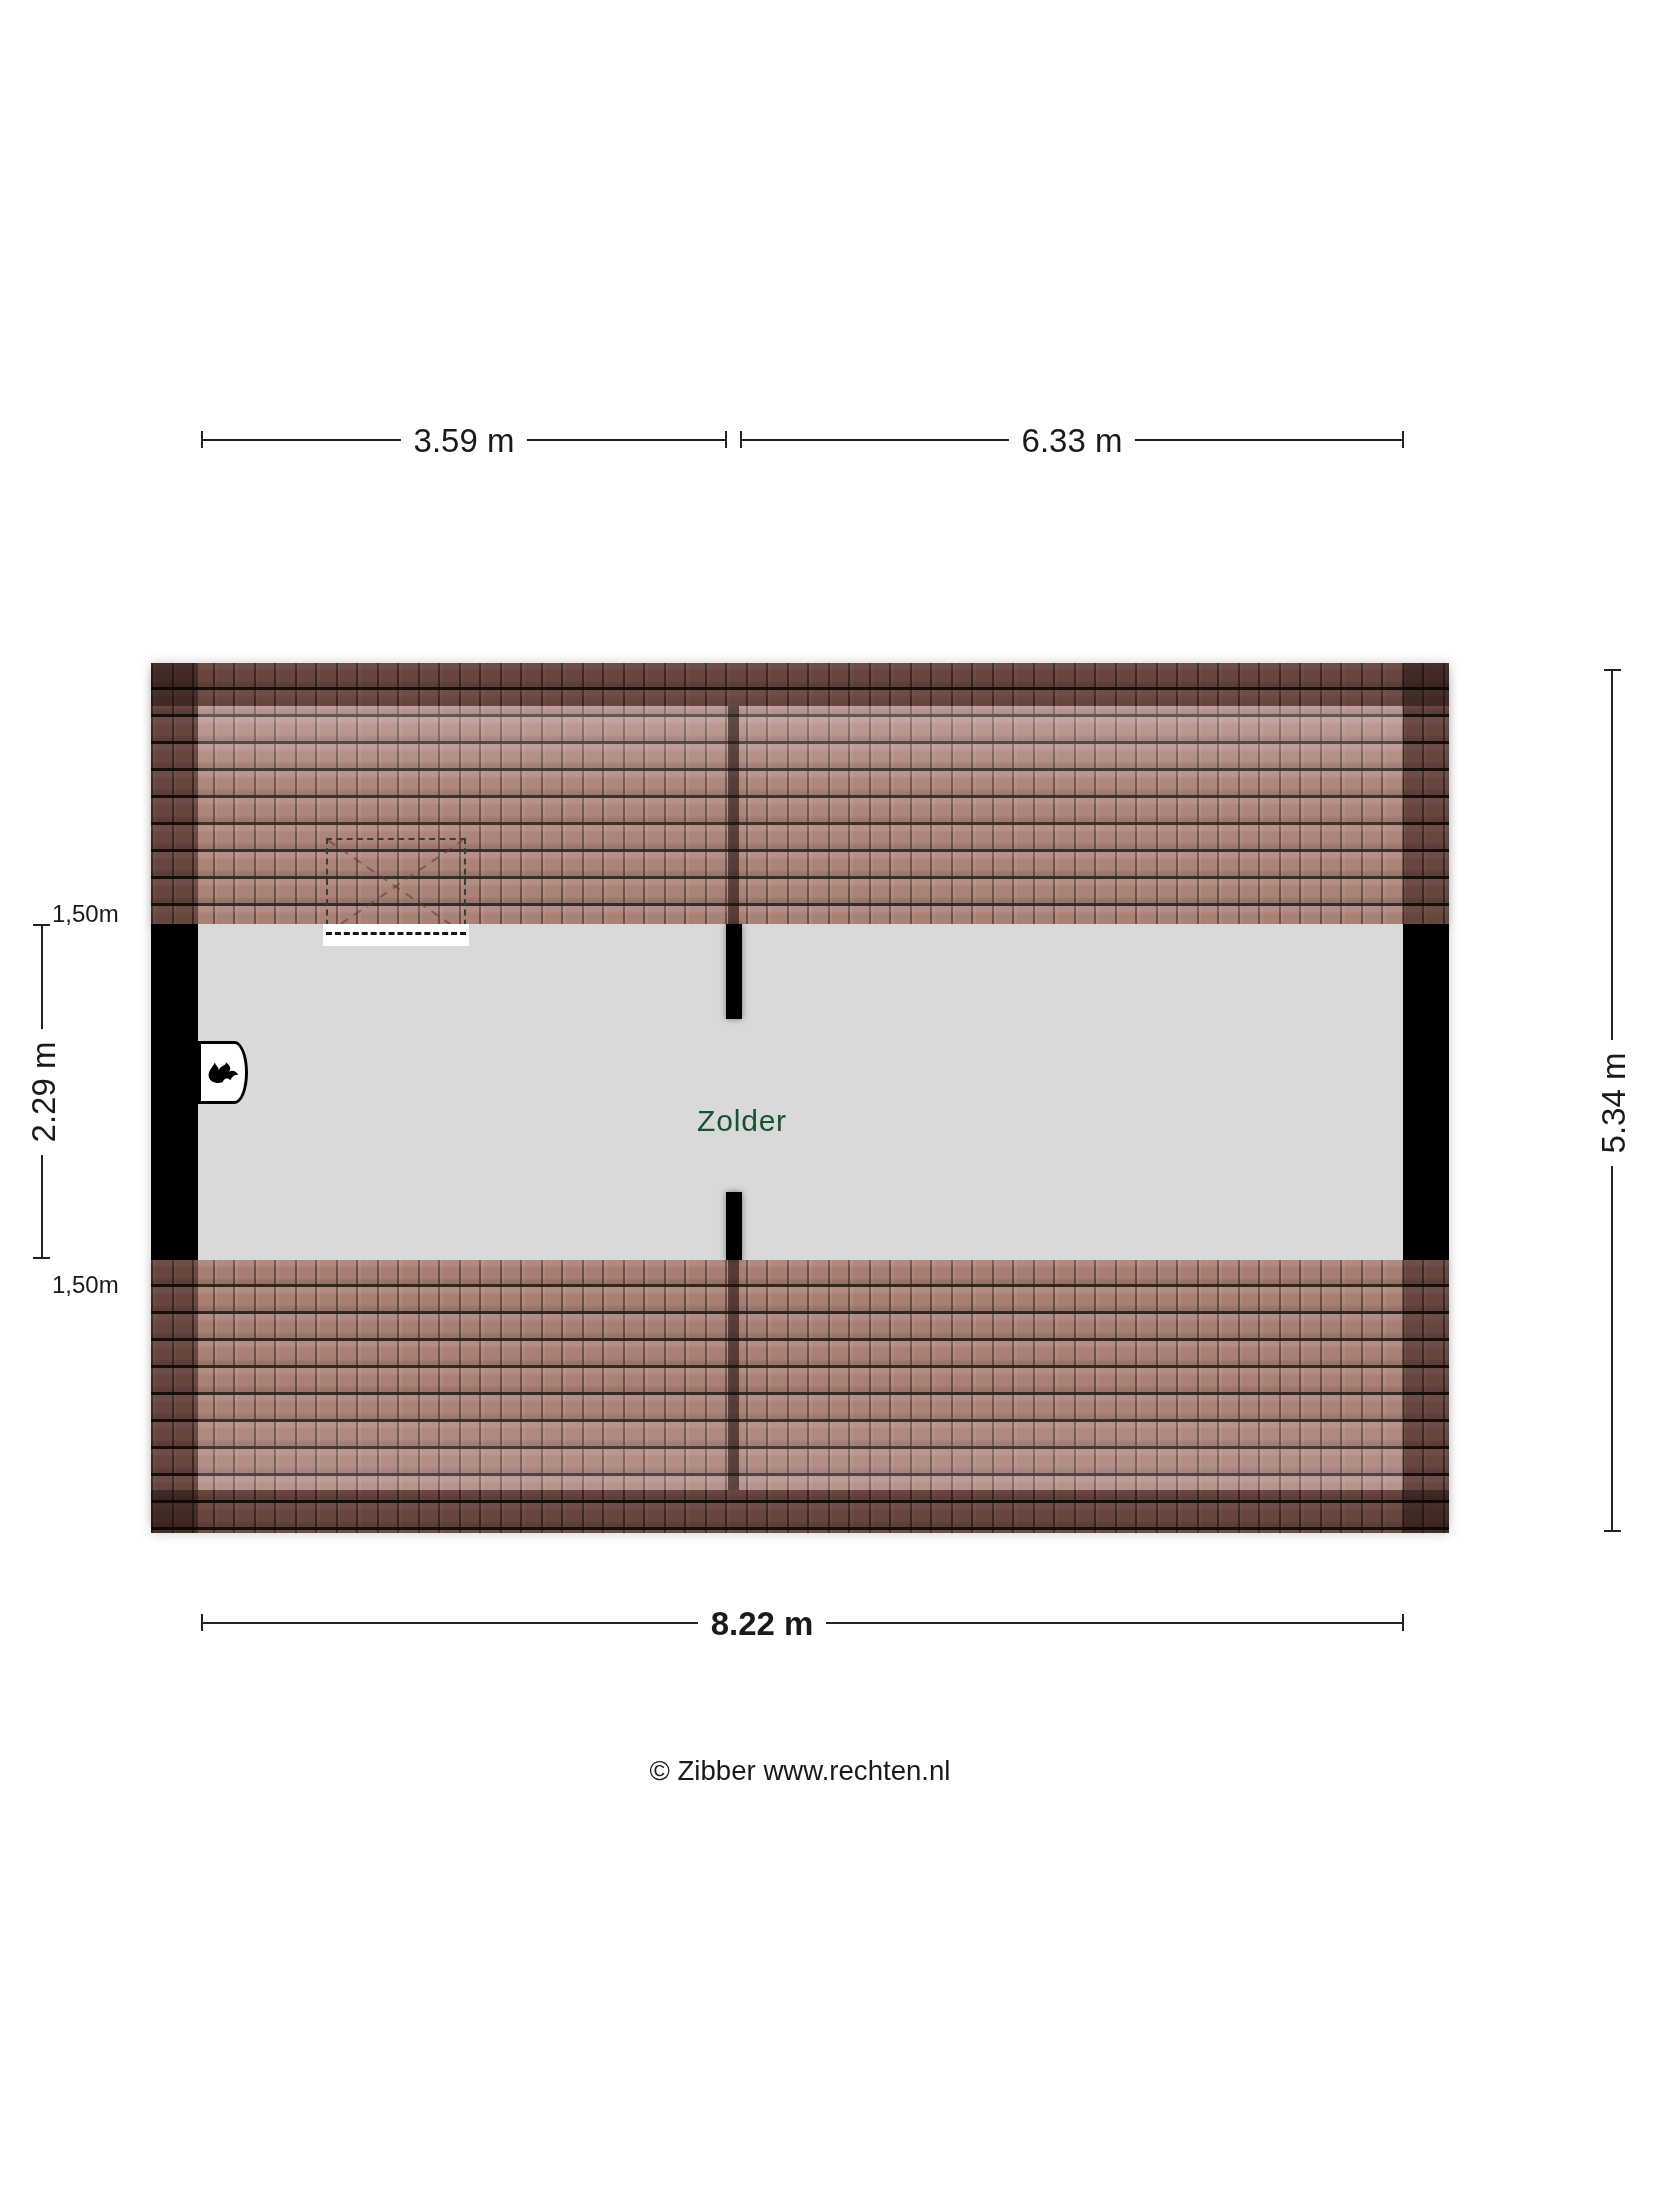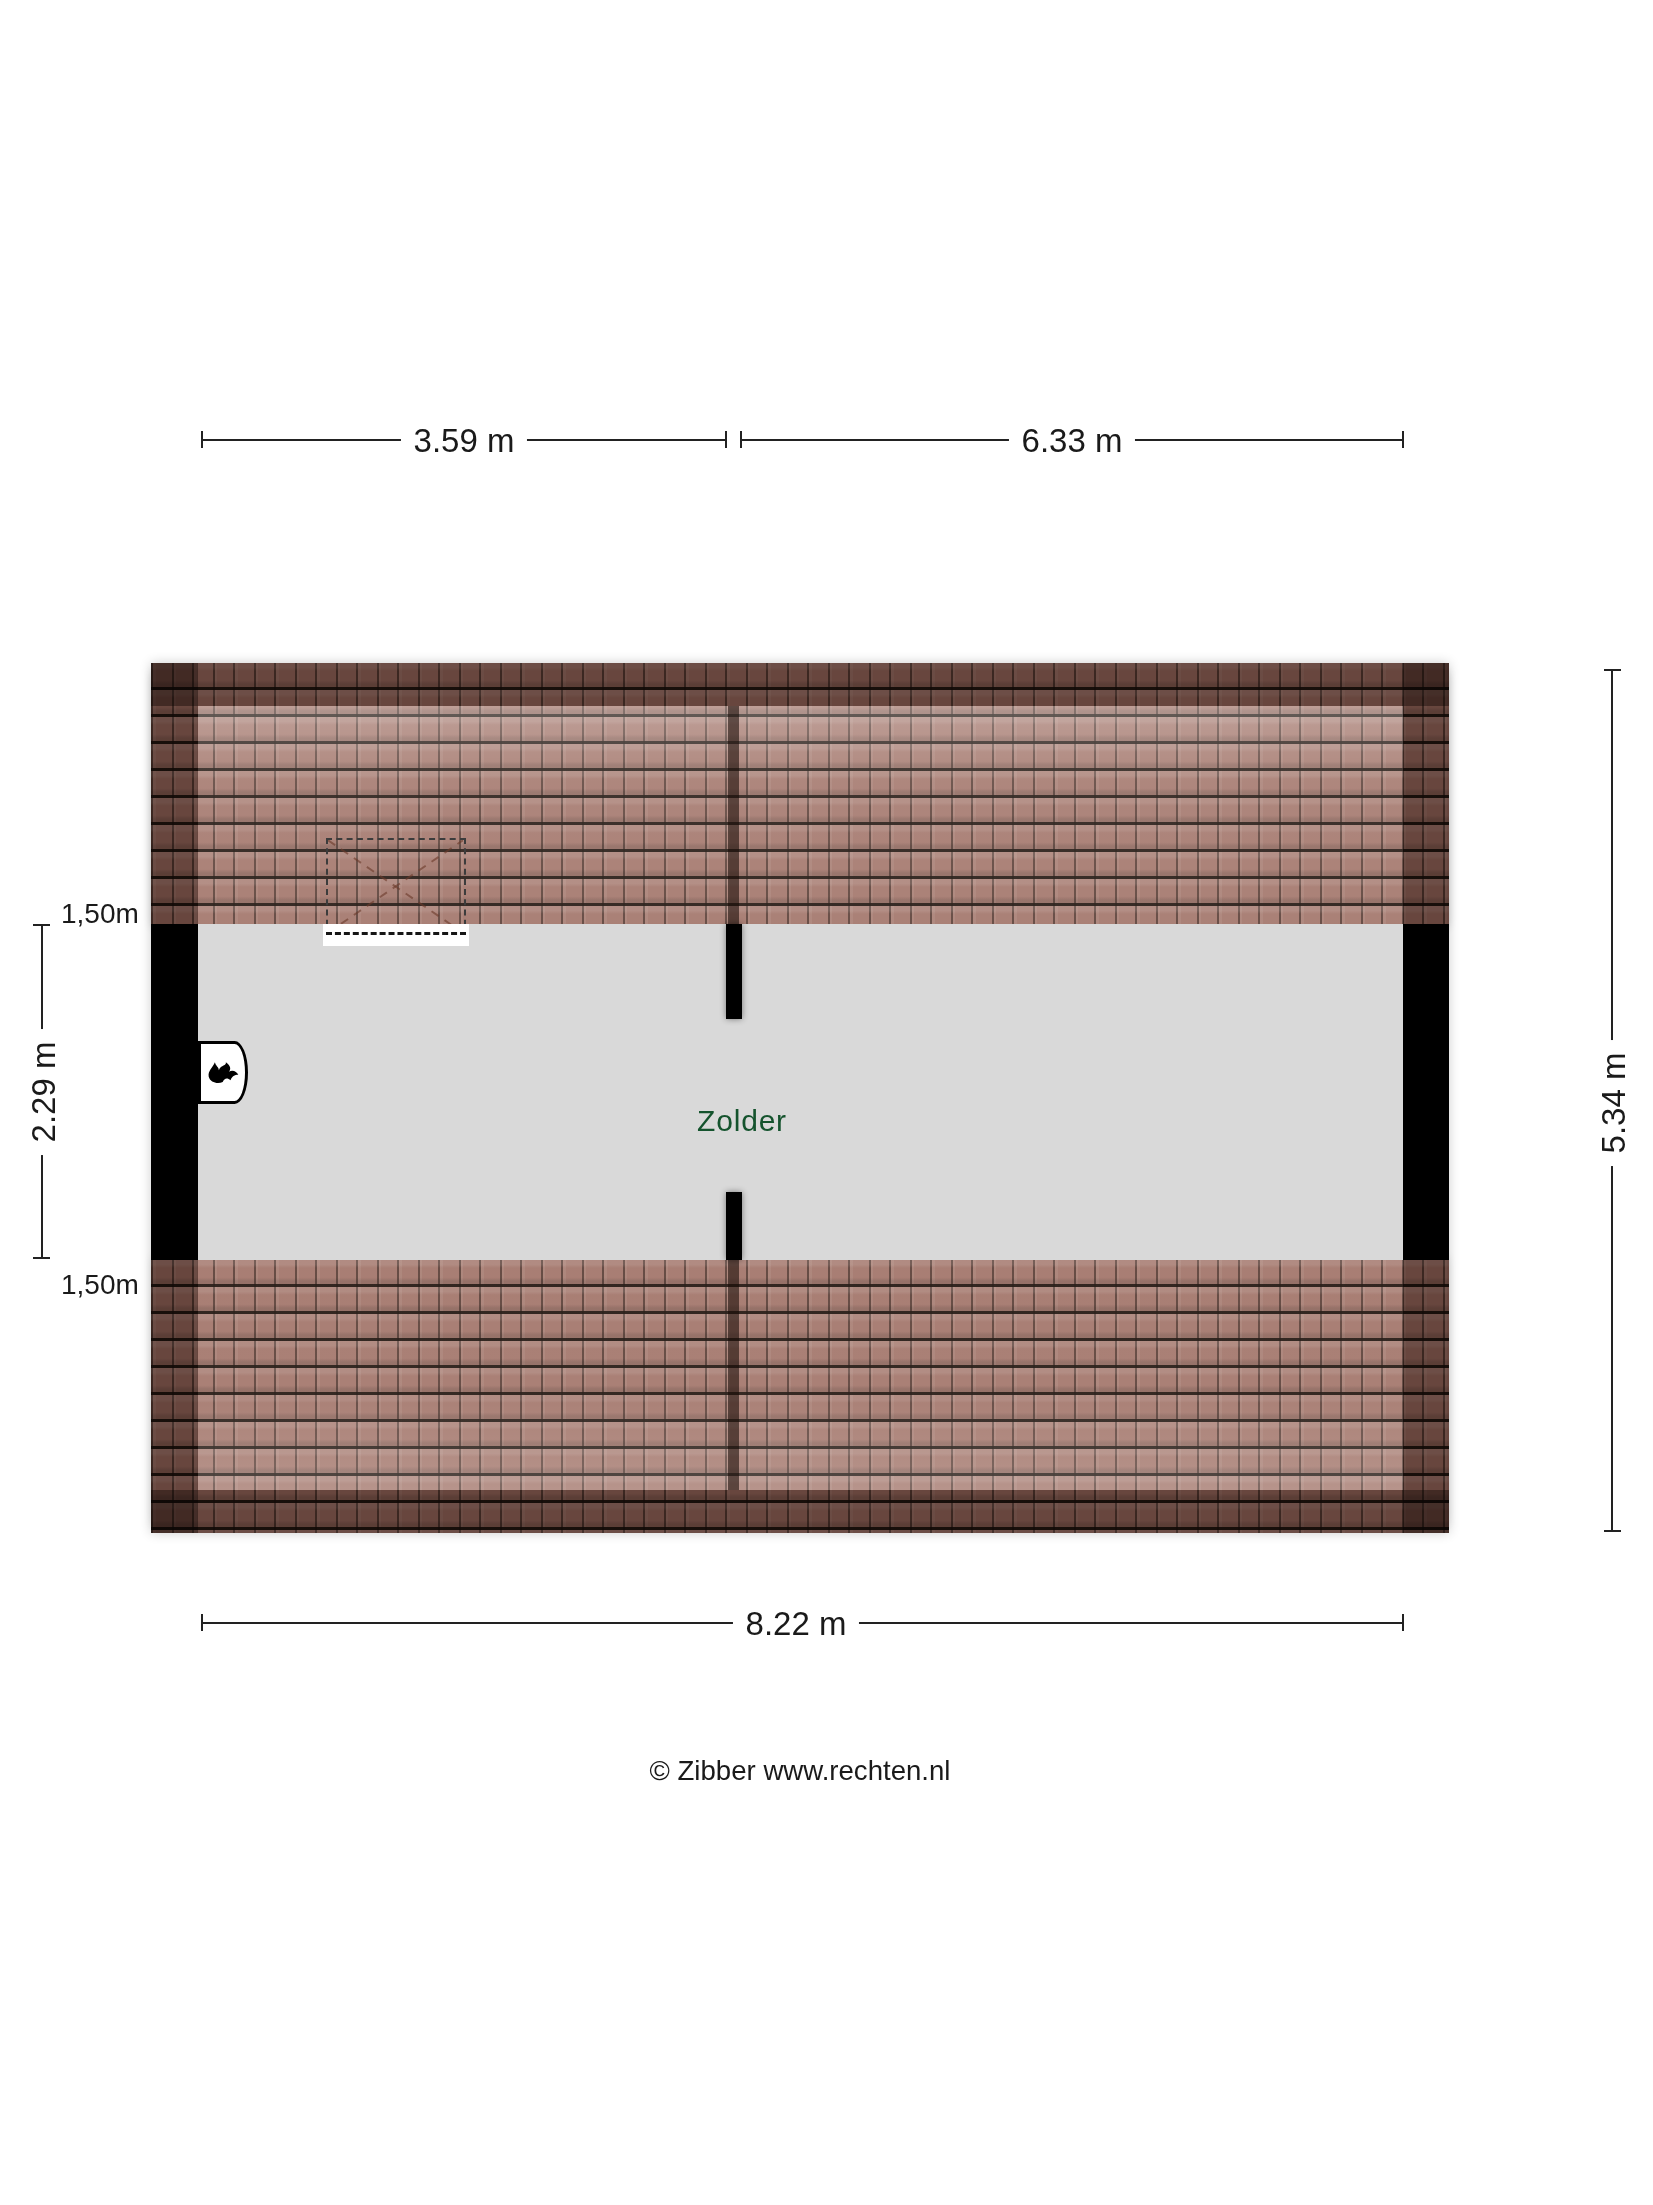--- a/index.html
+++ b/index.html
@@ -14,21 +14,21 @@
   .htick{position:absolute;width:17.3px;height:2.4px;background:var(--dimension,#222);}
   .dim-label{
     position:absolute;transform:translate(-50%,-50%);background:#fff;
     padding:1.6px 12.6px;font-size:33px;white-space:nowrap;line-height:1;
   }
   .rot-label{
     position:absolute;transform:translate(-50%,-50%) rotate(-90deg);background:#fff;
     padding:1.6px 12.6px;font-size:33px;white-space:nowrap;line-height:1;
   }
   .small-label{
-    position:absolute;transform:translateY(-50%);font-size:28px;white-space:nowrap;line-height:1;margin-left:9px;
+    position:absolute;transform:translateY(-50%);font-size:24px;white-space:nowrap;line-height:1;
   }
   
   .plan{position:absolute;left:151px;top:663px;width:1298px;height:870px;
         box-shadow:0 0 11px rgba(0,0,0,0.20);}
   .plan *{box-sizing:border-box;}
   .roof{
     position:absolute;left:0;width:1298px;
     background-color:var(--tile-base,#a3766b);
     background-image:
       repeating-linear-gradient(180deg,
@@ -111,21 +111,21 @@
     <div class="vline" style="left:1611px;top:669px;height:862px;"></div>
     <div class="htick" style="left:1604px;top:669px;"></div>
     <div class="htick" style="left:1604px;top:1530px;"></div>
     <div class="rot-label" style="left:1613px;top:1103px;">5.34 m</div>
   </div>
 
   <div>
     <div class="hline" style="left:202px;top:1622px;width:1202px;"></div>
     <div class="vtick" style="left:201px;top:1614px;"></div>
     <div class="vtick" style="left:1402px;top:1614px;"></div>
-    <div class="dim-label" style="left:796px;top:1623px;">8.22 m</div>
+    <div class="dim-label" style="left:762px;top:1623px;font-weight:bold;">8.22 m</div>
   </div>
 
   <div class="plan">
 
     <div class="roof roof-top">
       <div class="roof-dark rt-edge-top"></div>
       <div class="roof-dark rt-edge-left"></div>
       <div class="roof-dark rt-edge-right"></div>
       <div class="sheen-top"></div>
     </div>

